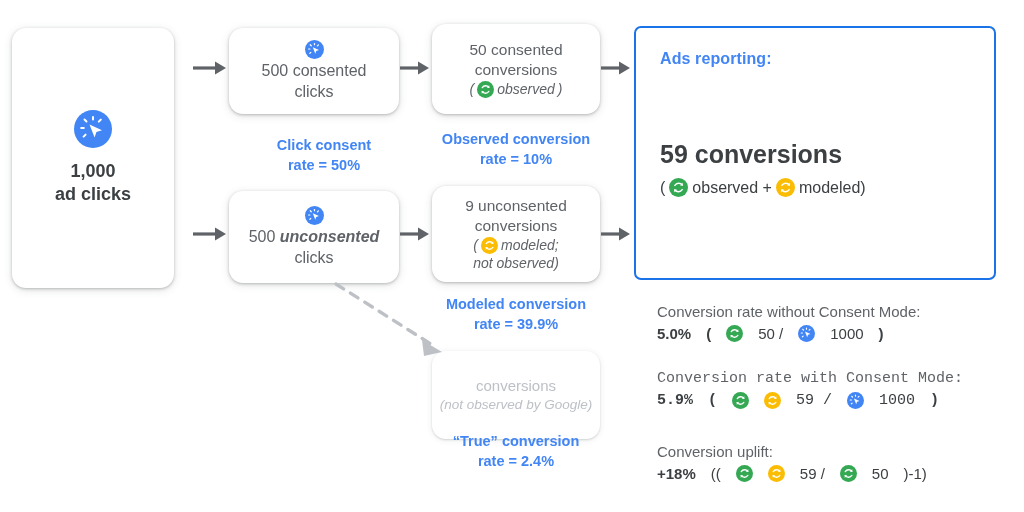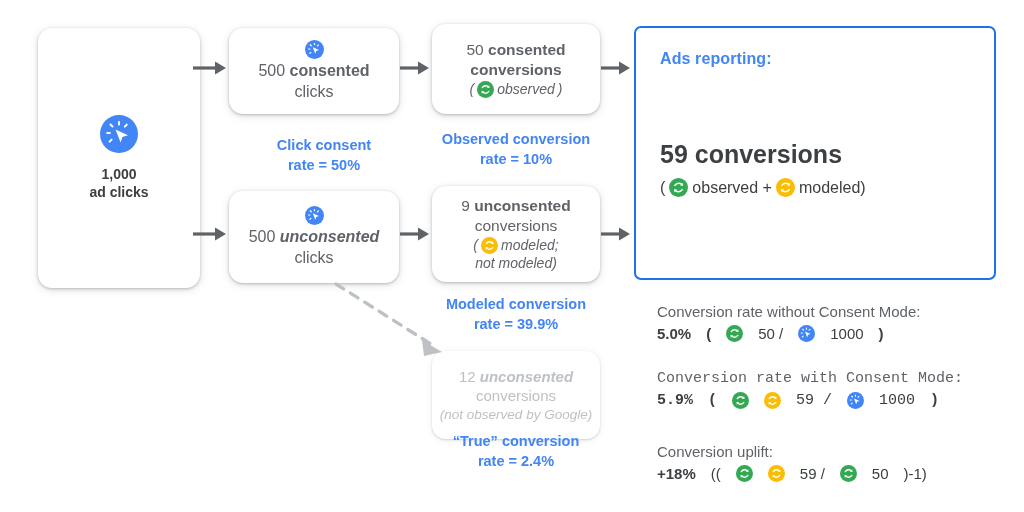--- a/index.html
+++ b/index.html
@@ -31,28 +31,28 @@
     display: flex;
     flex-direction: column;
     align-items: center;
     justify-content: center;
     text-align: center;
     line-height: 1.3;
   }
 
   .card .line { display: block; white-space: nowrap; }
 
-  .b { font-weight: 700; }
+  .b { font-weight: 400; }
   .i { font-style: italic; }
   .bi { font-weight: 700; font-style: italic; }
 
   
   #box-total {
-    left: 38px; top: 28px; width: 162px; height: 260px;
-    font-size: 14px; font-weight: 700; color: #3c4043;
+    left: 12px; top: 28px; width: 162px; height: 260px;
+    font-size: 18px; font-weight: 700; color: #3c4043;
   }
   #box-total .icon-wrap { margin-bottom: 12px; }
 
   
   #box-consented-clicks {
     left: 229px; top: 28px; width: 170px; height: 86px;
     font-size: 16px; color: #5f6368;
   }
   #box-unconsented-clicks {
     left: 229px; top: 191px; width: 170px; height: 92px;
@@ -223,25 +223,24 @@
         <svg width="17" height="17" viewBox="0 0 34 34">
           <circle cx="17" cy="17" r="17" fill="#fbbc04"></circle>
           <path d="M10.5 13.2 A8.2 8.2 0 0 1 23.8 12.6" fill="none" stroke="#fff" stroke-width="2.6" stroke-linecap="round"></path>
           <path d="M23.6 20.8 A8.2 8.2 0 0 1 10.3 21.4" fill="none" stroke="#fff" stroke-width="2.6" stroke-linecap="round"></path>
           <path d="M24.6 8.6 L24.4 13.8 L19.4 13.0 Z" fill="#fff"></path>
           <path d="M9.4 25.4 L9.6 20.2 L14.6 21.0 Z" fill="#fff"></path>
         </svg>
       </span>
       <span>modeled;</span>
     </span>
-    <span class="line i" style="font-size:14px">not modeled)</span>
+    <span class="line i" style="font-size:14px">not observed)</span>
   </div>
 
   <div class="card" id="box-true-conv">
-    <span class="line"><span>12</span> <span class="bi">unconsented</span></span>
     <span class="line">conversions</span>
     <span class="line small">(not observed by Google)</span>
   </div>
 
   <div class="rate" id="rate-click-consent">
     <div>Click consent</div>
     <div>rate = 50%</div>
   </div>
   <div class="rate" id="rate-observed">
     <div>Observed conversion</div>

